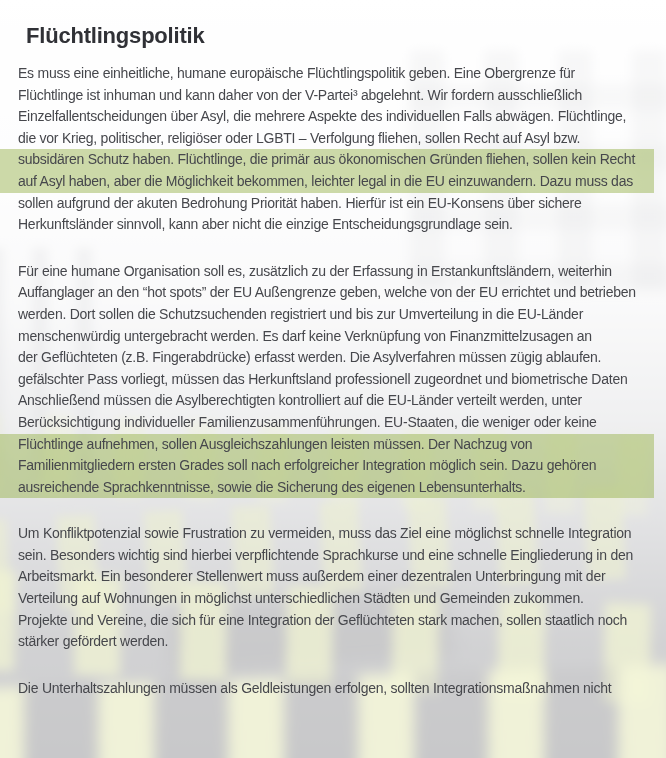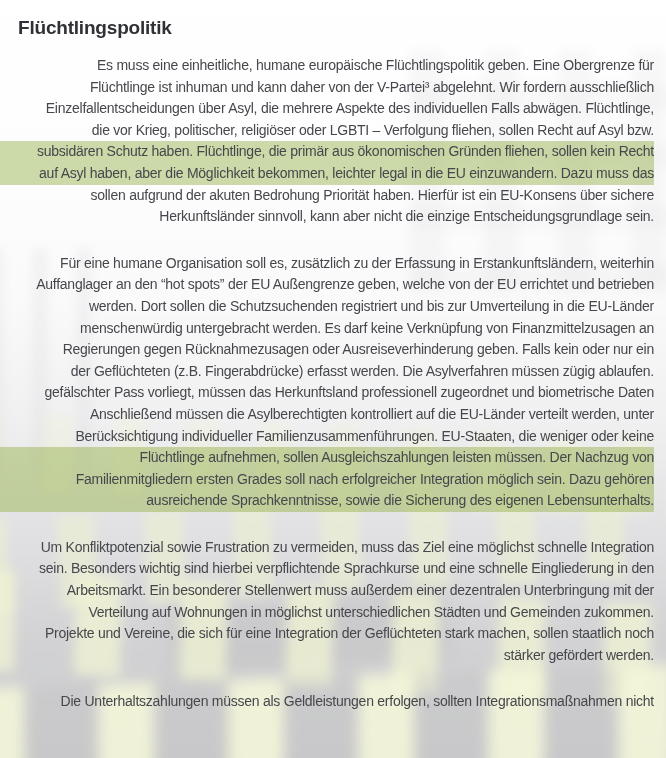--- a/index.html
+++ b/index.html
@@ -42,31 +42,31 @@
     background: repeating-linear-gradient(92deg, rgba(214,221,118,0.9) 0 56px, rgba(30,30,35,0.3) 56px 130px); }
   .bg-desk {
     position: absolute; left: 170px; top: 598px; width: 280px; height: 70px;
     background: rgba(38,39,44,0.55); transform: rotate(-4deg); filter: blur(10px);
   }
   .bg-overlay { position: absolute; inset: 0; background: rgba(255,255,255,0.72); }
 
   
   .content { position: absolute; inset: 0; }
   h1.title {
-    margin: 0; padding: 17px 18px 0 18px;
-    font-size: 19px; line-height: 22px; font-weight: bold;
+    margin: 8px; padding: 17px 18px 0 18px;
+    font-size: 22px; line-height: 22px; font-weight: bold;
     letter-spacing: -0.2px; color: #303136;
   }
   #paragraphs { margin-top: 16px; }
   .para { margin: 0 0 25px 0; }
   .line {
     height: 21.6px; line-height: 21.6px;
     font-size: 14px; letter-spacing: -0.25px;
     color: #46474c; white-space: nowrap;
-    width: 654px; box-sizing: border-box; text-align: right;
+    padding-left: 18px; width: 654px; box-sizing: border-box;
   }
   .line.hl { background: rgba(151,178,75,0.48); }
 </style>
 </head>
 <body>
 
 <div class="stage">
 
   <div>
     <div class="bg-base"></div>
@@ -91,21 +91,20 @@
           <div class="line hl">subsidären Schutz haben. Flüchtlinge, die primär aus ökonomischen Gründen fliehen, sollen kein Recht</div>
           <div class="line hl">auf Asyl haben, aber die Möglichkeit bekommen, leichter legal in die EU einzuwandern. Dazu muss das</div>
           <div class="line">sollen aufgrund der akuten Bedrohung Priorität haben. Hierfür ist ein EU-Konsens über sichere</div>
           <div class="line">Herkunftsländer sinnvoll, kann aber nicht die einzige Entscheidungsgrundlage sein.</div>
         </div>
         <div class="para">
           <div class="line">Für eine humane Organisation soll es, zusätzlich zu der Erfassung in Erstankunftsländern, weiterhin</div>
           <div class="line">Auffanglager an den “hot spots” der EU Außengrenze geben, welche von der EU errichtet und betrieben</div>
           <div class="line">werden. Dort sollen die Schutzsuchenden registriert und bis zur Umverteilung in die EU-Länder</div>
           <div class="line">menschenwürdig untergebracht werden. Es darf keine Verknüpfung von Finanzmittelzusagen an</div>
-          <div class="line">Regierungen gegen Rücknahmezusagen oder Ausreiseverhinderung geben. Falls kein oder nur ein</div>
           <div class="line">der Geflüchteten (z.B. Fingerabdrücke) erfasst werden. Die Asylverfahren müssen zügig ablaufen.</div>
           <div class="line">gefälschter Pass vorliegt, müssen das Herkunftsland professionell zugeordnet und biometrische Daten</div>
           <div class="line">Anschließend müssen die Asylberechtigten kontrolliert auf die EU-Länder verteilt werden, unter</div>
           <div class="line">Berücksichtigung individueller Familienzusammenführungen. EU-Staaten, die weniger oder keine</div>
           <div class="line hl">Flüchtlinge aufnehmen, sollen Ausgleichszahlungen leisten müssen. Der Nachzug von</div>
           <div class="line hl">Familienmitgliedern ersten Grades soll nach erfolgreicher Integration möglich sein. Dazu gehören</div>
           <div class="line hl">ausreichende Sprachkenntnisse, sowie die Sicherung des eigenen Lebensunterhalts.</div>
         </div>
         <div class="para">
           <div class="line">Um Konfliktpotenzial sowie Frustration zu vermeiden, muss das Ziel eine möglichst schnelle Integration</div>

